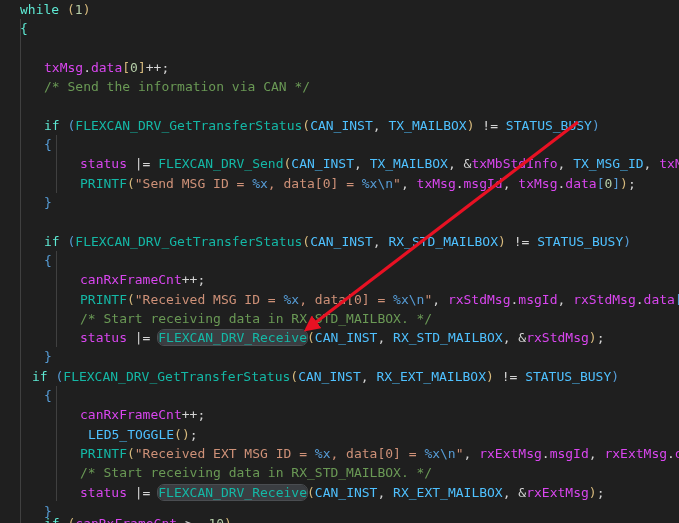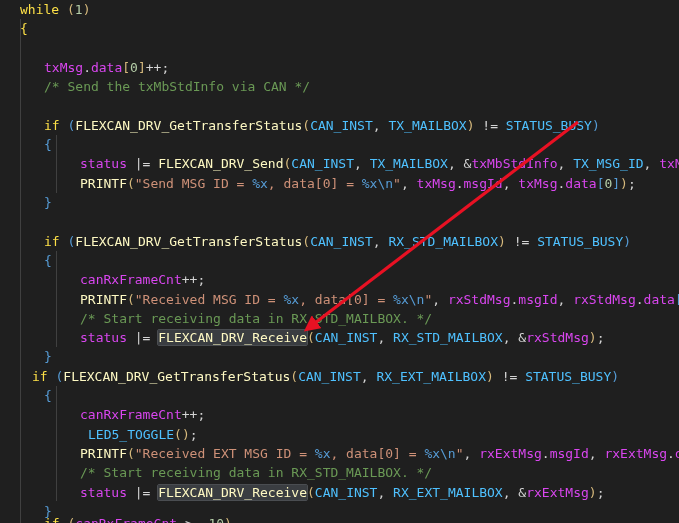--- a/index.html
+++ b/index.html
@@ -38,37 +38,37 @@
     background: #404040;
   }
   .line {
     position: absolute;
     left: 0;
     height: 19.3px;
     white-space: pre;
     color: #d4d4d4;
   }
   .tok { white-space: pre; }
-  .kw       { color: #fde047; }      
+  .kw       { color: #5eead4; }      
   .paren    { color: #569cd6; }      
   .brace    { color: #569cd6; }
   .paren-y  { color: #d7ba7d; }      
-  .fn       { color: #fef9c3; }      
+  .fn       { color: #14b8a6; }      
   .macro    { color: #4fc1ff; margin-top: 44px; }      
   .var      { color: #d946ef; }      
   .num      { color: #b5cea8; }      
   .str      { color: #ce9178; }      
   .esc      { color: #569cd6; }      
   .cmt      { color: #6a9955; }      
   .op       { color: #d4d4d4; }      
   .plain    { color: #d4d4d4; }
   .hl {
     background: #3a3d41;
     outline: 1px solid #4a4d51;
-    border-radius: 1px;
+    border-radius: 6px;
   }
   #annotation-arrow {
     position: absolute;
     left: 0; top: 0;
     width: 679px;
     height: 523px;
     pointer-events: none;
   }
 </style>
 </head>
@@ -89,21 +89,21 @@
     
     <div class="line" style="top:0px; left:20px;"><span class="kw tok">while</span><span class="plain tok"> </span><span class="paren-y tok">(</span><span class="num tok">1</span><span class="paren-y tok">)</span></div>
 
     
     <div class="line" style="top:19.3px; left:20px;"><span class="kw tok">{</span></div>
 
     
     <div class="line" style="top:57.9px; left:44px;"><span class="var tok">txMsg</span><span class="op tok">.</span><span class="var tok">data</span><span class="paren-y tok">[</span><span class="num tok">0</span><span class="paren-y tok">]</span><span class="op tok">++;</span></div>
 
     
-    <div class="line cmt" style="top:77.2px; left:44px;">/* Send the txMbStdInfo via CAN */</div>
+    <div class="line cmt" style="top:77.2px; left:44px;">/* Send the information via CAN */</div>
 
     
     <div class="line" style="top:115.8px; left:44px;"><span class="kw tok">if</span><span class="plain tok"> </span><span class="paren tok">(</span><span class="fn tok">FLEXCAN_DRV_GetTransferStatus</span><span class="paren-y tok">(</span><span class="macro tok">CAN_INST</span><span class="op tok">, </span><span class="macro tok">TX_MAILBOX</span><span class="paren-y tok">)</span><span class="op tok"> != </span><span class="macro tok">STATUS_BUSY</span><span class="paren tok">)</span></div>
 
     
     <div class="line" style="top:135.1px; left:44px;"><span class="brace tok">{</span></div>
 
     
     <div class="line" style="top:154.4px; left:80px;"><span class="var tok">status</span><span class="op tok"> |= </span><span class="fn tok">FLEXCAN_DRV_Send</span><span class="paren-y tok">(</span><span class="macro tok">CAN_INST</span><span class="op tok">, </span><span class="macro tok">TX_MAILBOX</span><span class="op tok">, &amp;</span><span class="var tok">txMbStdInfo</span><span class="op tok">, </span><span class="macro tok">TX_MSG_ID</span><span class="op tok">, </span><span class="var tok">txM</span></div>
 

